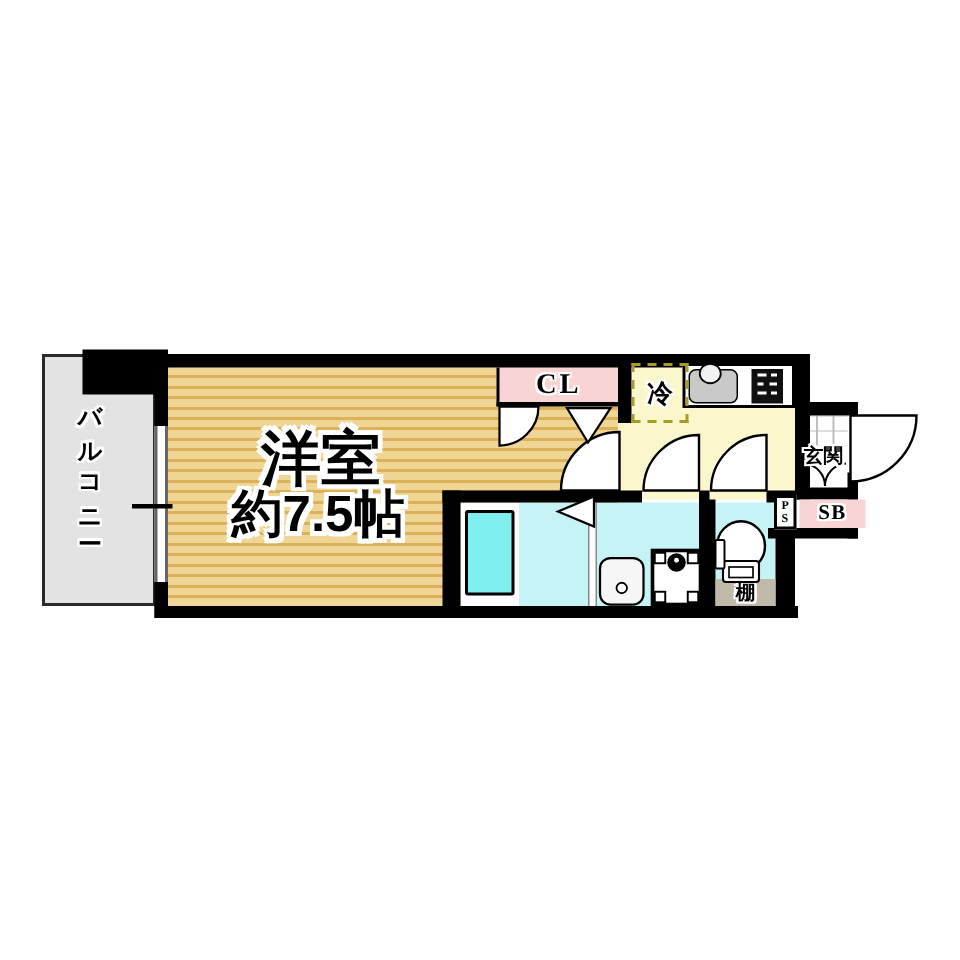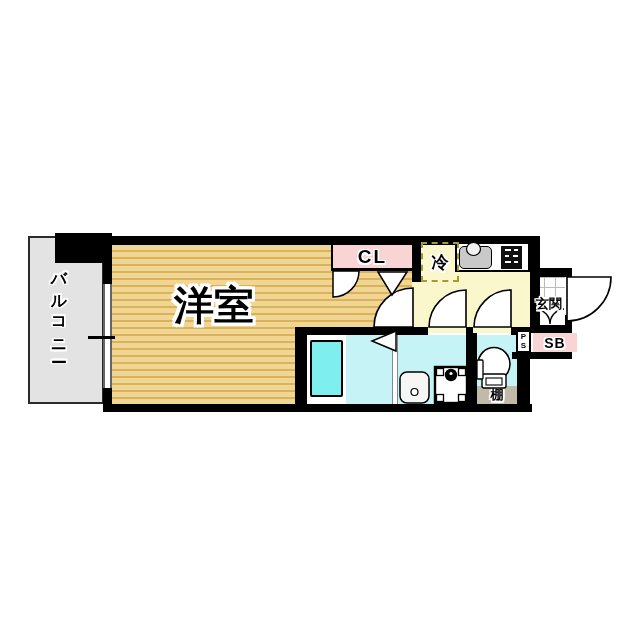--- a/index.html
+++ b/index.html
@@ -25,21 +25,21 @@
     background:repeating-linear-gradient(180deg,
       var(--room_light,#f0d694) 0px, var(--room_light,#f0d694) 5px,
       var(--room_dark,#ddb159) 5px, var(--room_dark,#ddb159) 7px);
   }
   .tile-grid{
     background-image:linear-gradient(#bbb 1px,transparent 1px),
                      linear-gradient(90deg,#bbb 1px,transparent 1px);
     background-size:11px 10px;
   }
   svg{position:absolute;left:0;top:0;z-index:5;pointer-events:none;}
-  .center{display:flex;align-items:center;justify-content:center;text-align:left;}
+  .center{display:flex;align-items:center;justify-content:center;text-align:left;font-family:Liberation Serif, serif;}
 </style>
 </head>
 <body>
 
 <div id="canvas">
 
   <div class="abs floor" style="left:28px;top:236px;width:76px;height:168px;background:var(--balcony_gray);border:2px solid #2a2a2a;"></div>
 
   <div class="abs floor room-floor" style="left:112px;top:245px;width:300px;height:159px;"></div>
 
@@ -135,15 +135,16 @@
 
     <ellipse cx="494" cy="364" rx="16" ry="16.5" fill="#fff" stroke="#000" stroke-width="1.6"></ellipse>
     <rect x="482" y="374" width="24" height="14" rx="2" fill="#fff" stroke="#000" stroke-width="1.4"></rect>
     <rect x="486" y="378" width="16" height="7" fill="none" stroke="#000" stroke-width="1.1"></rect>
     <rect x="477" y="360" width="6" height="19" rx="1" fill="#fff" stroke="#000" stroke-width="1.3"></rect>
   </svg>
 
   <div class="lbl" style="left:48px;top:260px;writing-mode:vertical-rl;font-size:16px;letter-spacing:5px;">バルコニー</div>
 
   <div class="lbl outline-lg" style="left:114px;top:278px;width:200px;text-align:center;font-size:40px;">洋室</div>
+  <div class="lbl outline-lg" style="left:102px;top:320px;width:220px;text-align:center;font-size:34px;">約7.5帖</div>
 
   <div class="lbl" style="left:533px;top:295px;width:32px;text-align:center;font-size:13px;">玄関</div>
 </div>
 
 </body></html>

